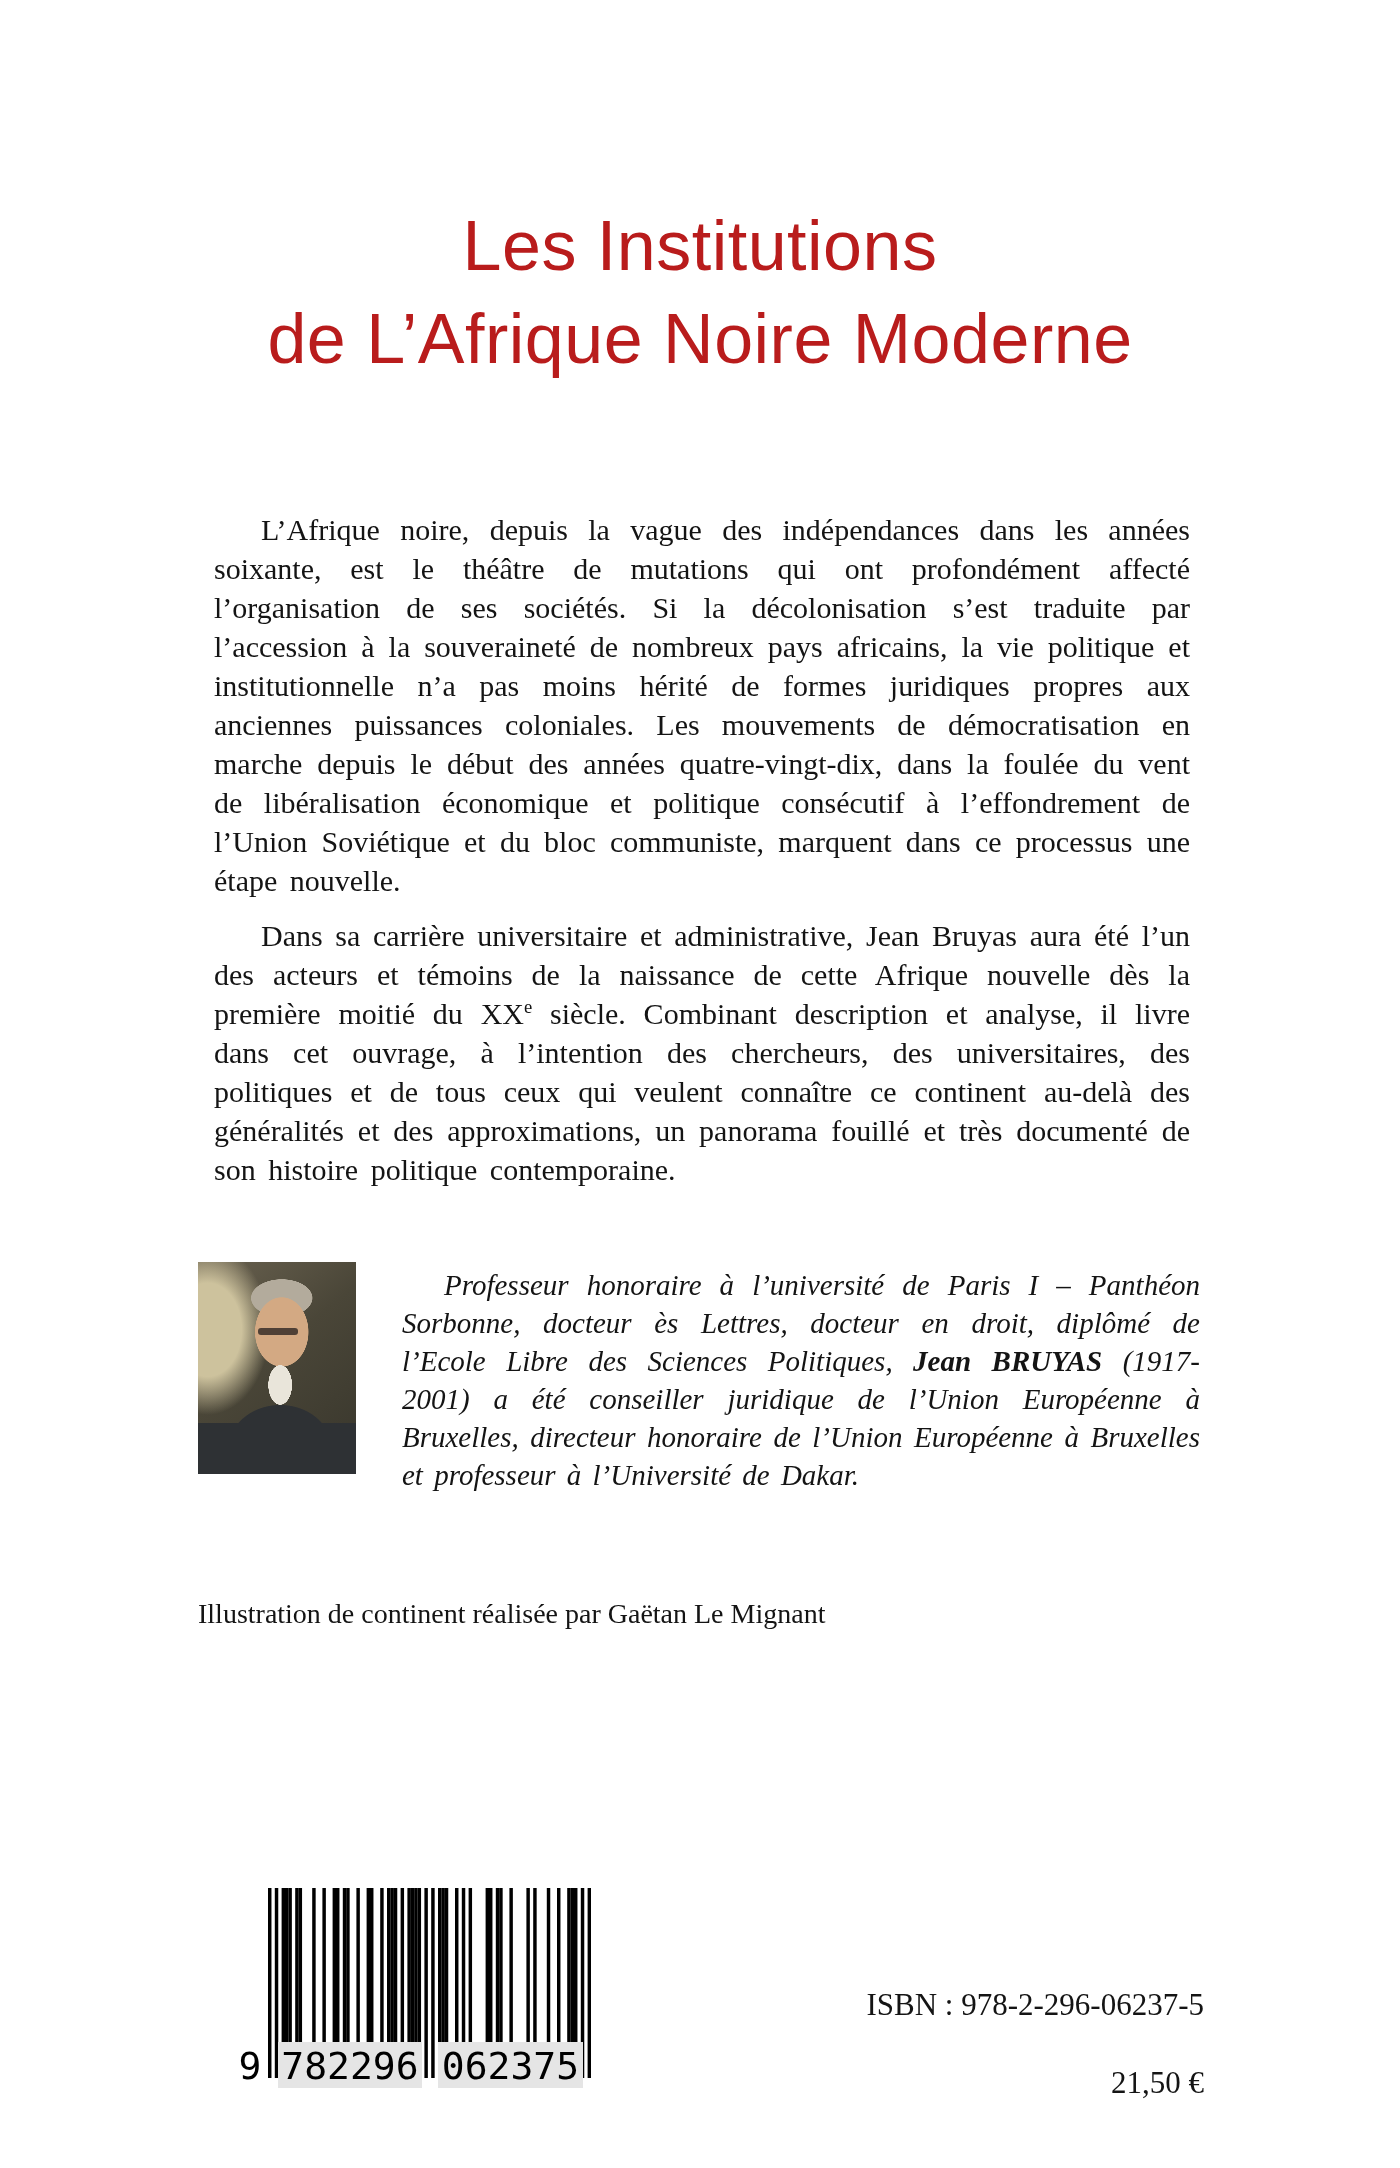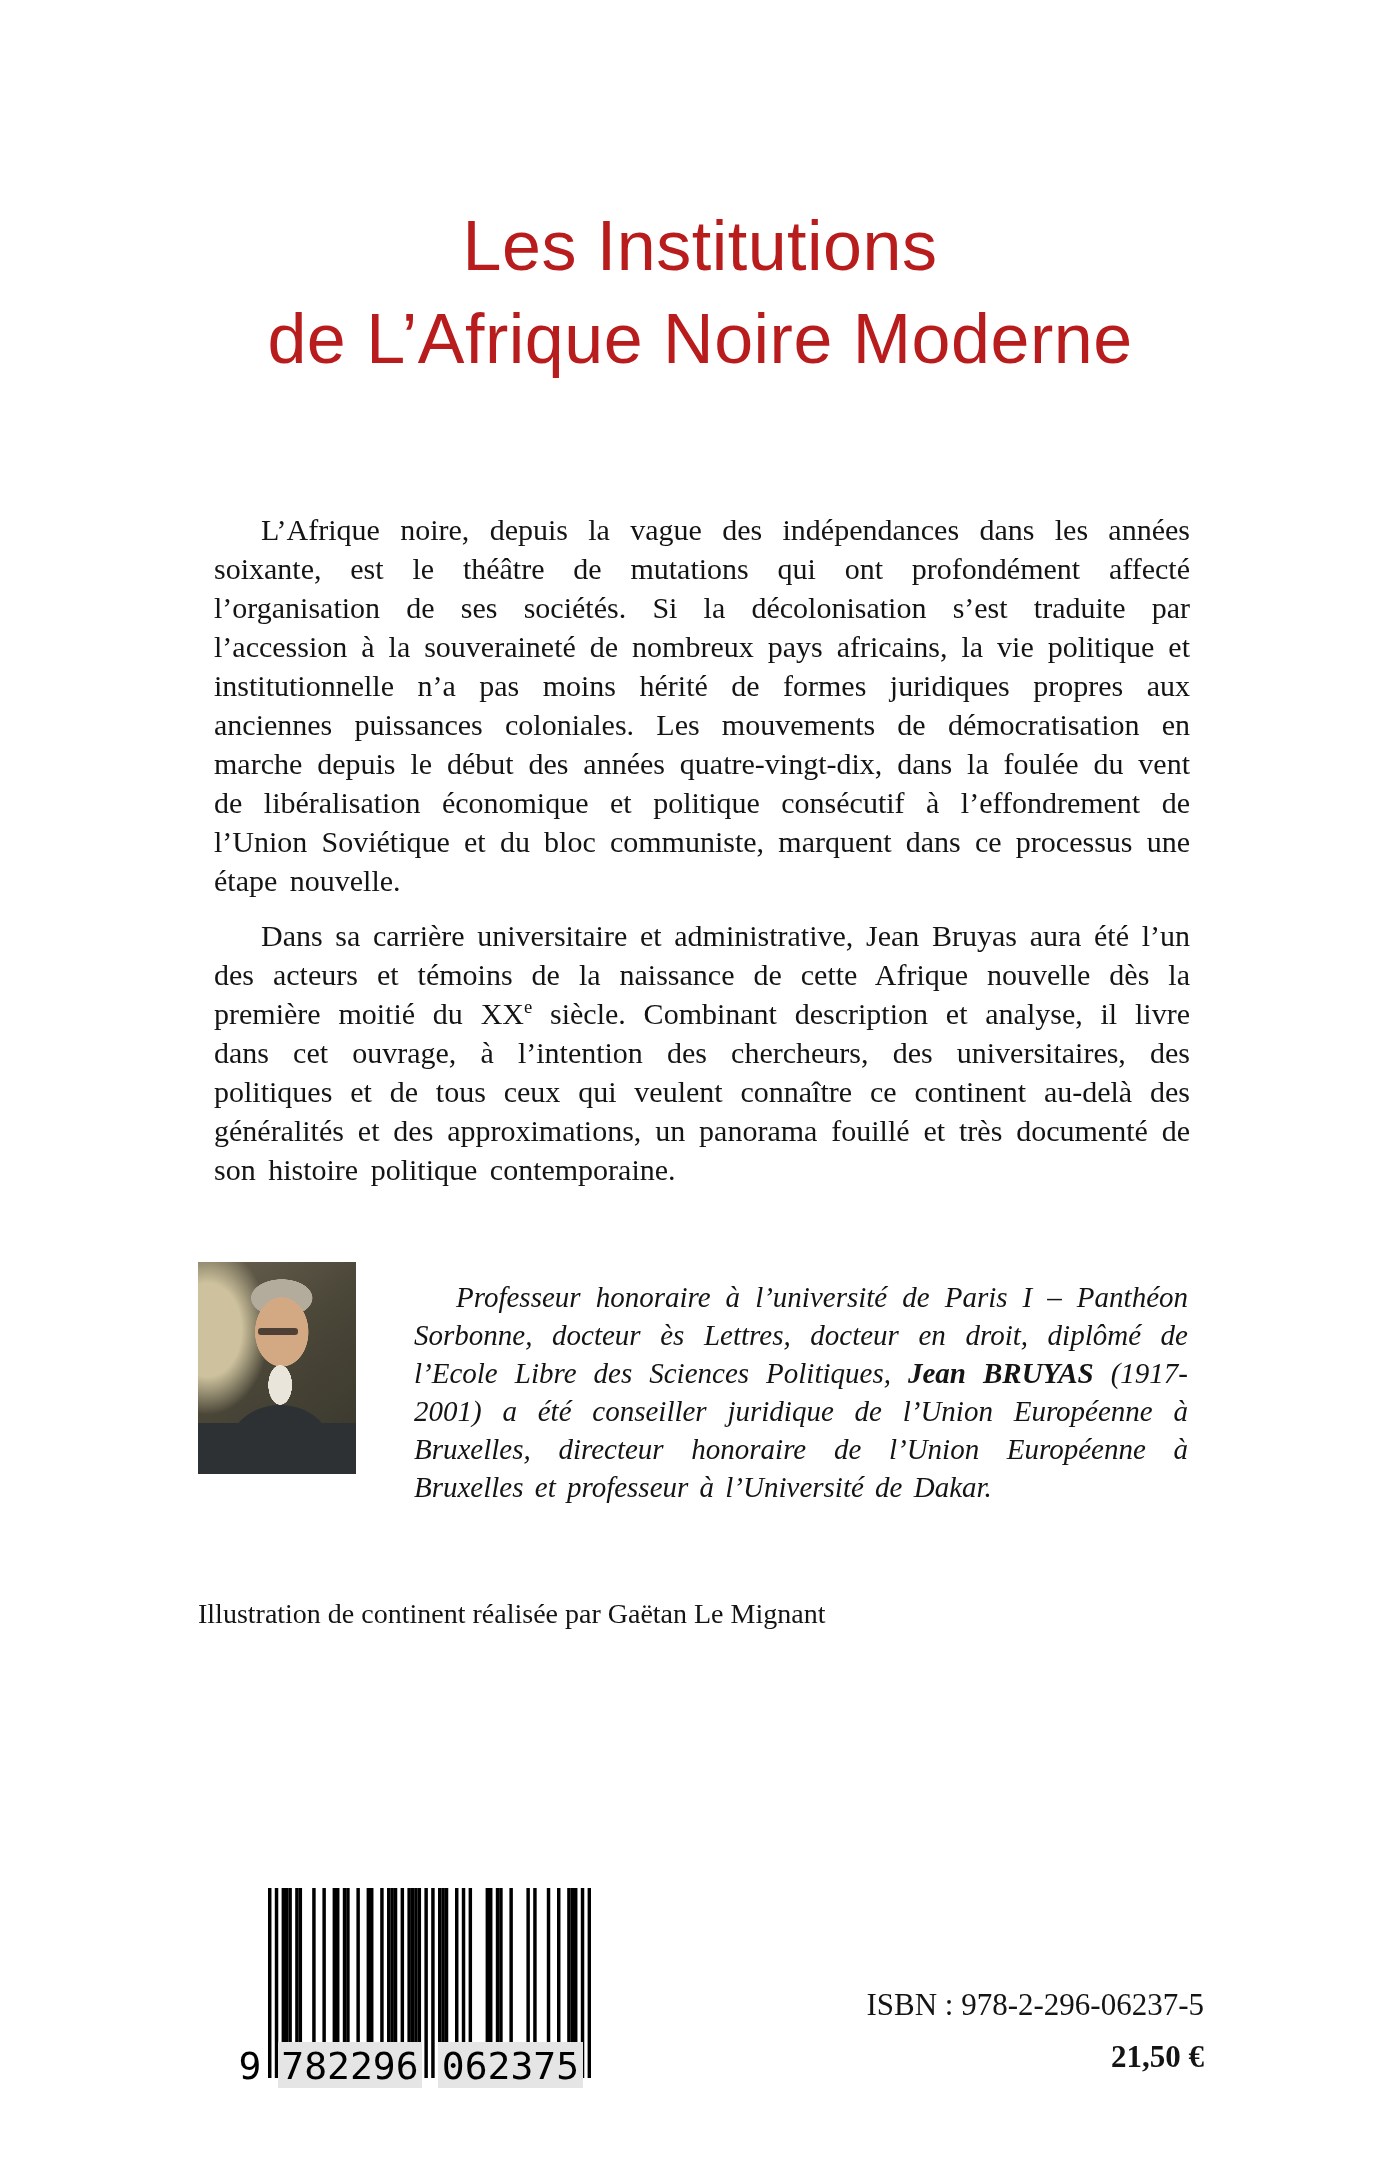--- a/index.html
+++ b/index.html
@@ -58,21 +58,21 @@
   .bio{
     position:absolute;left:398px;top:1262px;width:806px;
     font-family:"Liberation Serif","DejaVu Serif",serif;
     font-style:italic;
     font-size:29px;
     line-height:38px;
     text-align:justify;
     word-spacing:4px;
     color:#141414;
   }
-  .bio p{margin:16px;text-indent:42px;}
+  .bio p{margin:4px;text-indent:42px;}
   .bio .author-name{font-weight:700;}
 
   
   .credit{
     position:absolute;left:198px;top:1598px;width:1008px;
     font-family:"Liberation Serif","DejaVu Serif",serif;
     font-size:28px;
     color:#141414;
   }
 
@@ -97,21 +97,21 @@
 
   
   .isbn-block{
     position:absolute;right:196px;top:1984px;
     text-align:right;
     font-family:"Liberation Serif","DejaVu Serif",serif;
     font-size:31px;
     line-height:42px;
     color:#141414;
   }
-  .isbn-block .price{margin-top:10px;font-weight:bold;}
+  .isbn-block .price{margin-top:36px;}
 </style>
 </head>
 <body>
 
 <div class="page">
 
   <div class="title-block">
     <div>Les Institutions</div>
     <div>de L’Afrique Noire Moderne</div>
   </div>

